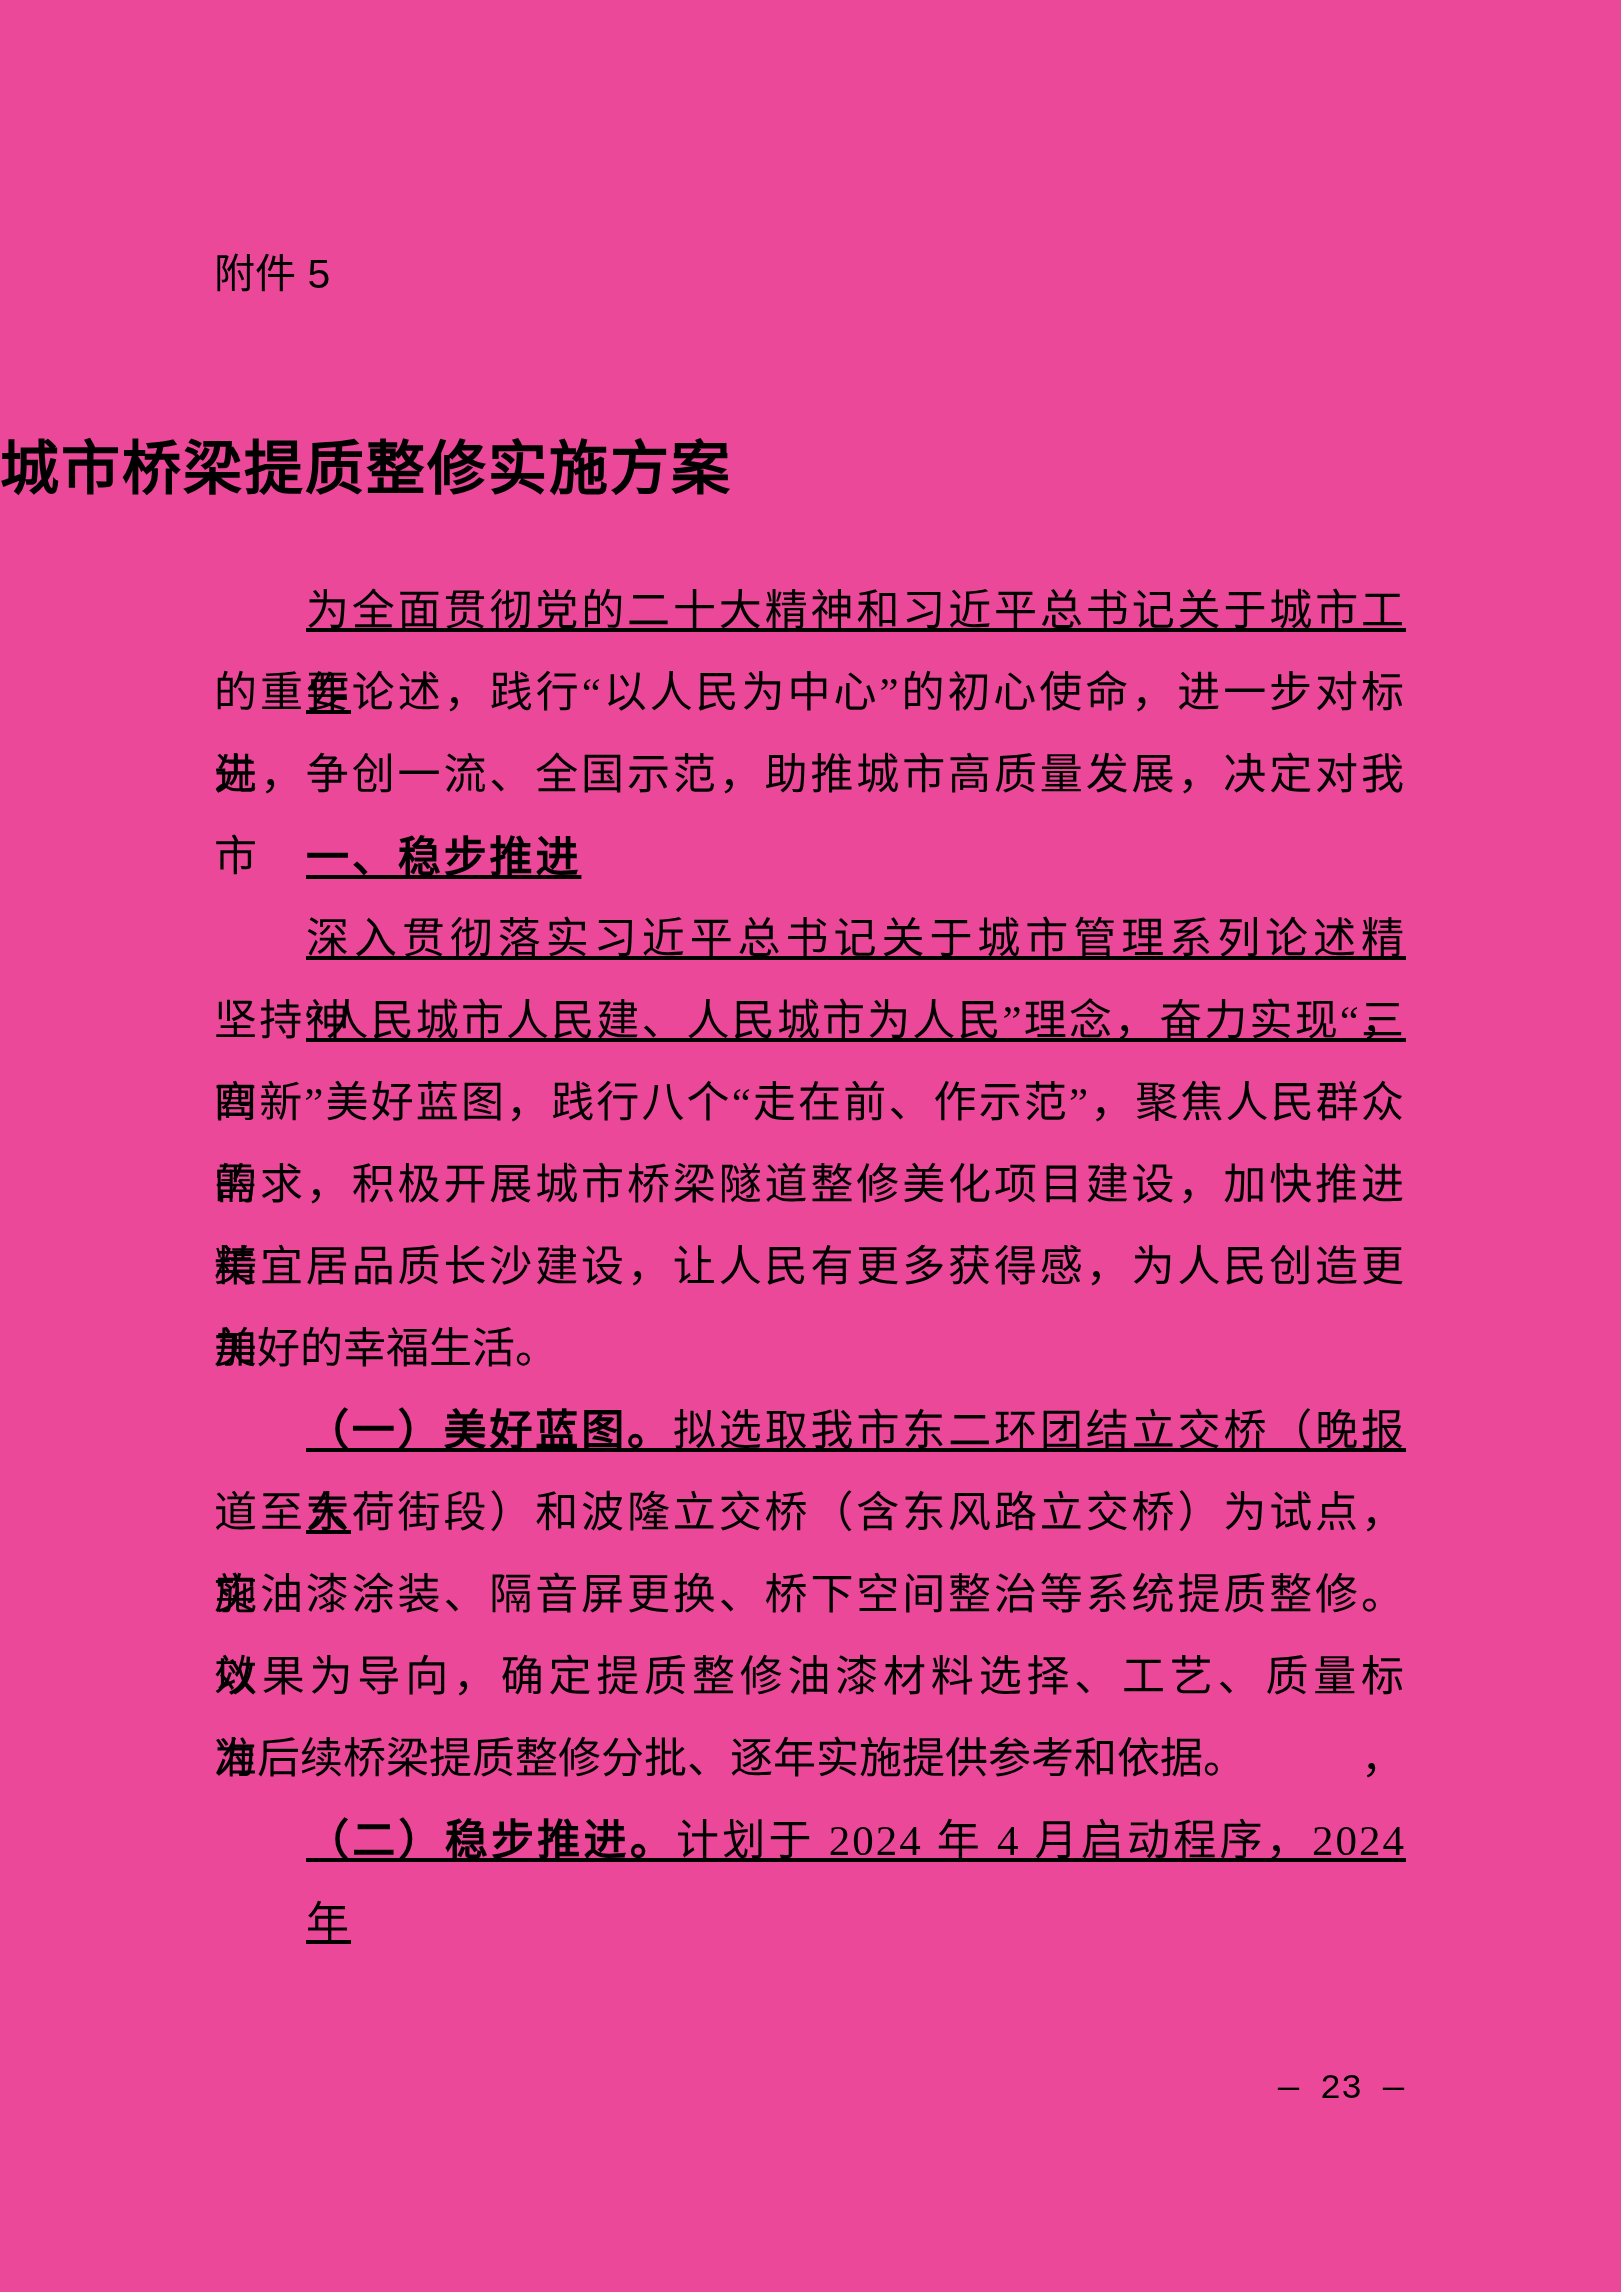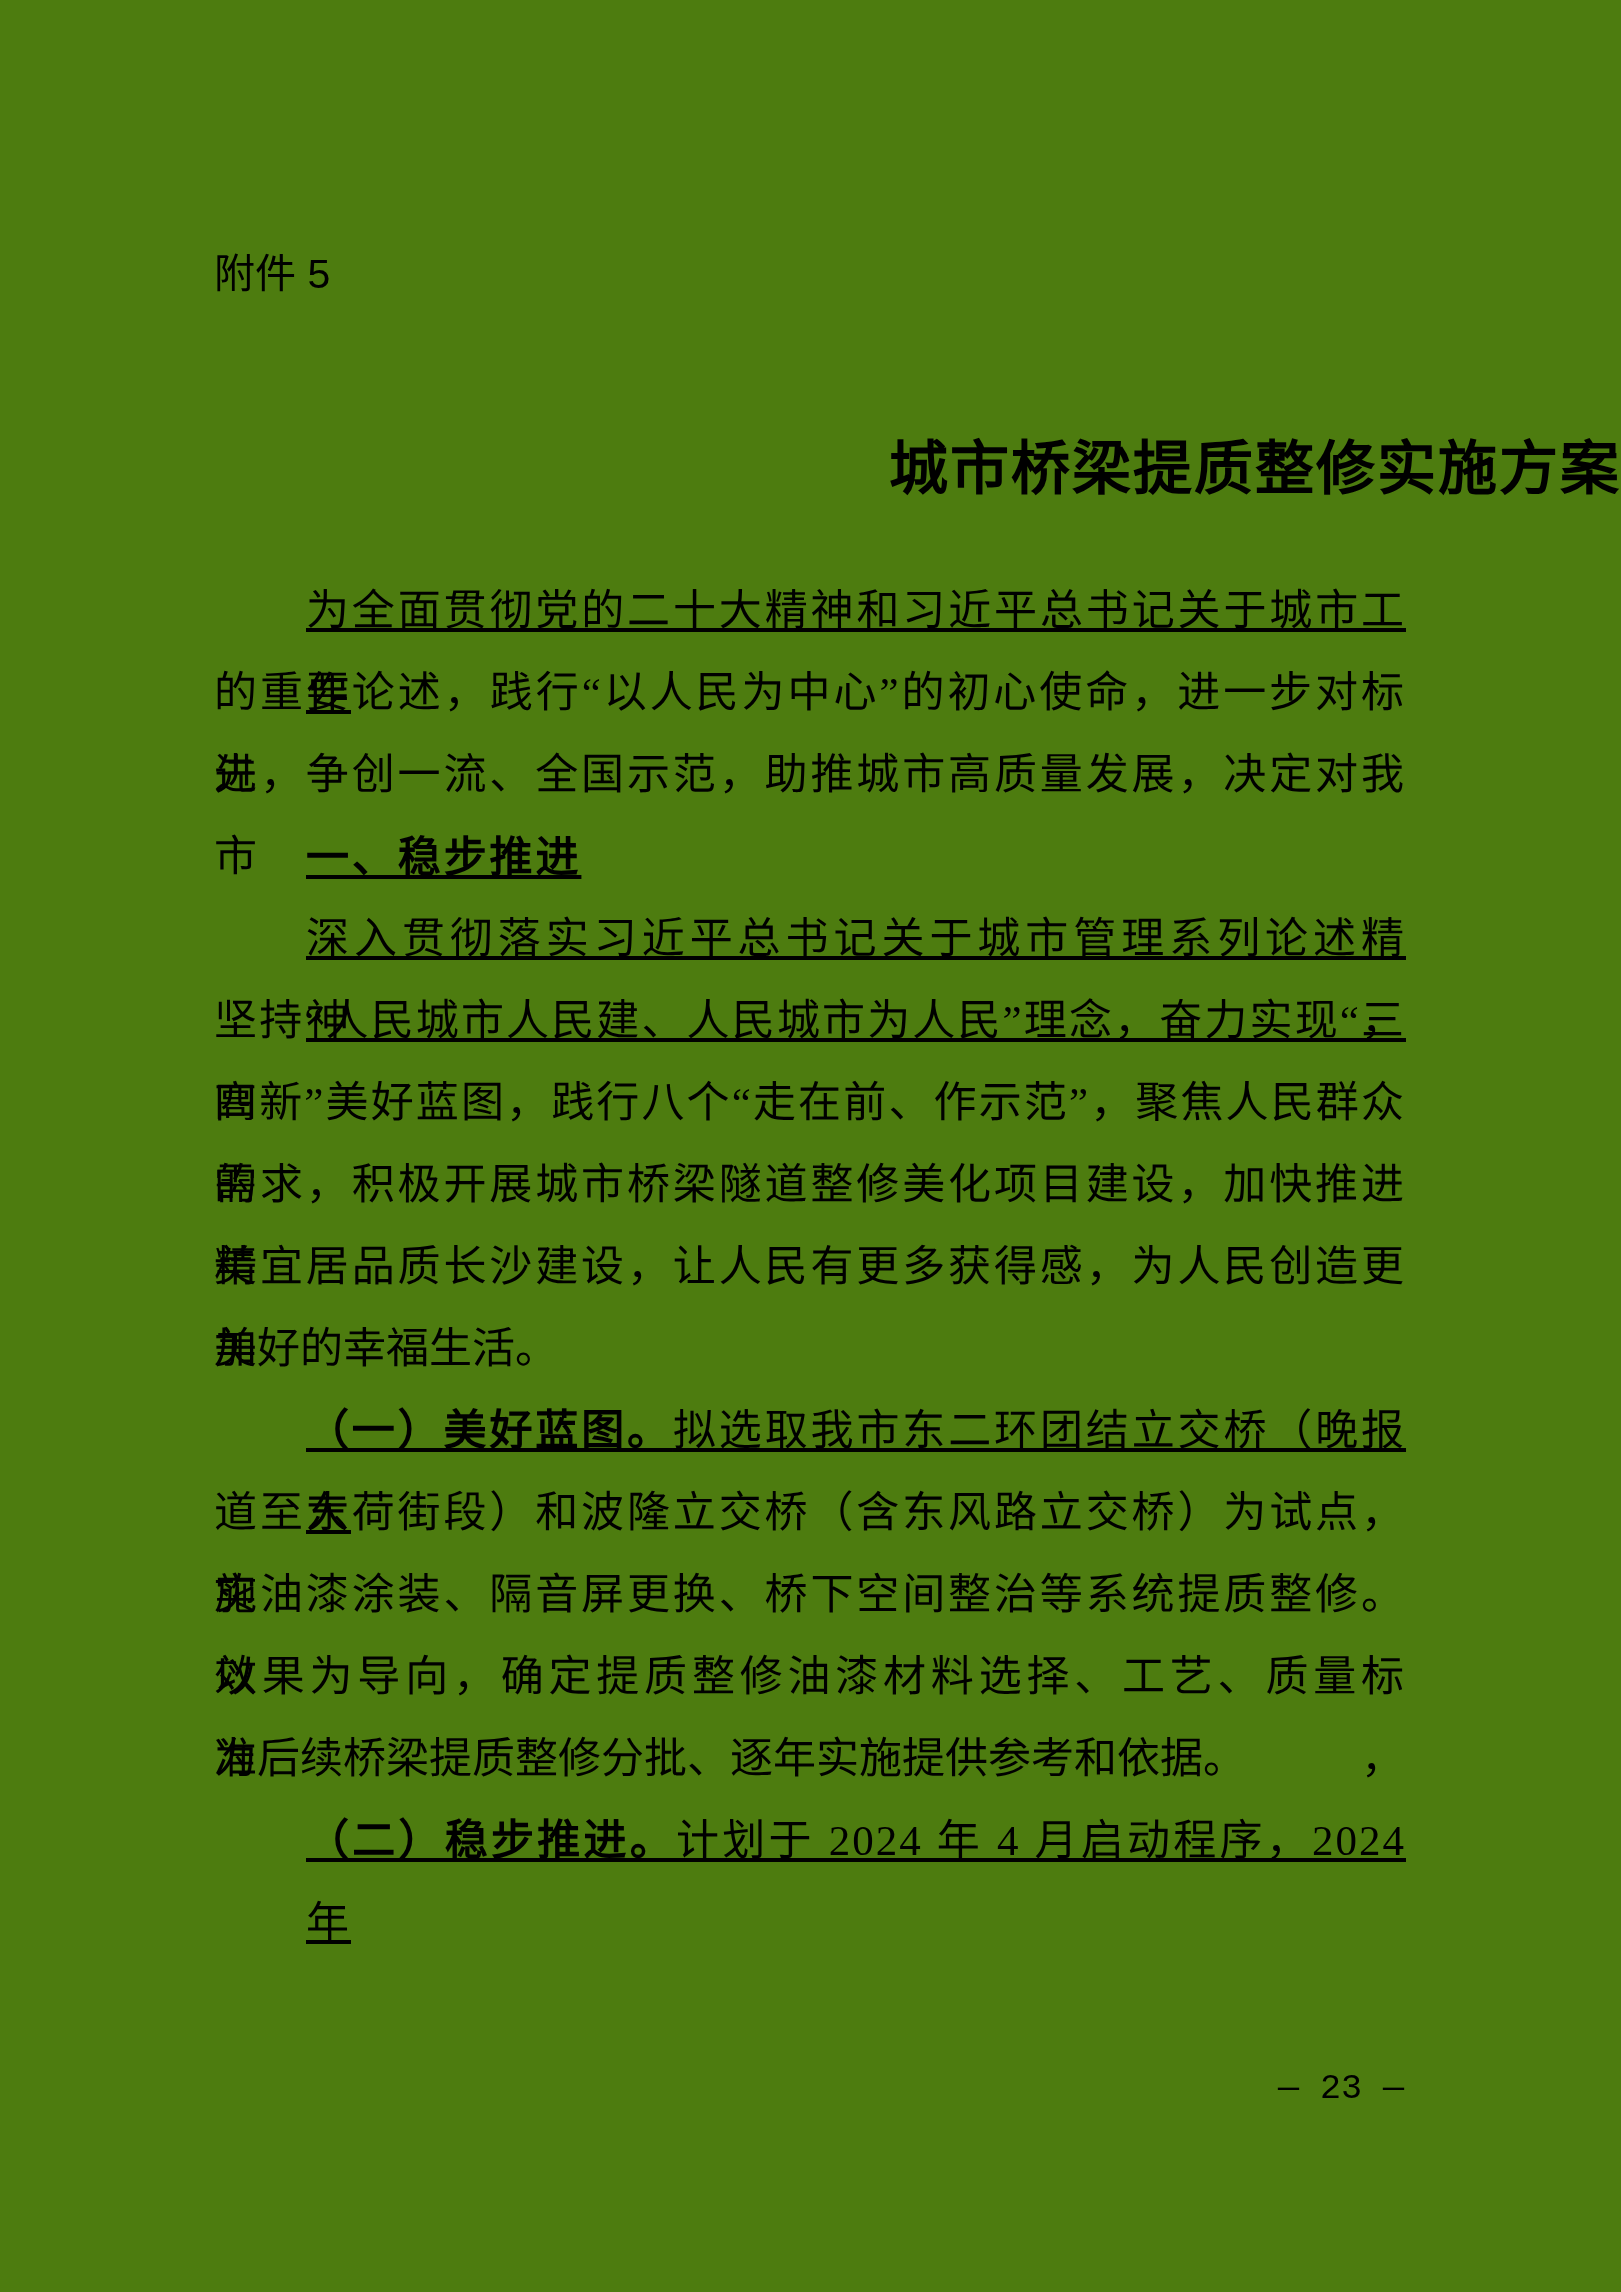--- a/index.html
+++ b/index.html
@@ -4,41 +4,41 @@
 <style>
   html, body {
     margin: 0;
     padding: 0;
     background: #ffffff;
   }
   .page {
     position: relative;
     width: 1621px;
     height: 2293px;
-    background: #4d7c0f;
+    background: #ec4899;
     color: #000000;
     overflow: hidden;
     font-family: "Liberation Serif", "DejaVu Serif", serif;
   }
   .attachment-label {
     position: absolute;
     left: 214px;
     top: 247px;
     font-size: 41px;
     line-height: 55px;
     font-family: "Liberation Sans", "DejaVu Sans", sans-serif;
     font-weight: 400;
     white-space: pre;
   }
   .doc-title {
     position: absolute;
     left: 0;
     top: 392px;
     width: 100%;
-    text-align: right;
+    text-align: left;
     font-size: 59px;
     line-height: 74px;
     font-weight: 700;
     letter-spacing: 2px;
     font-family: "Liberation Serif", "DejaVu Serif", serif;
   }
   .doc-body {
     position: absolute;
     left: 214px;
     top: 570px;

